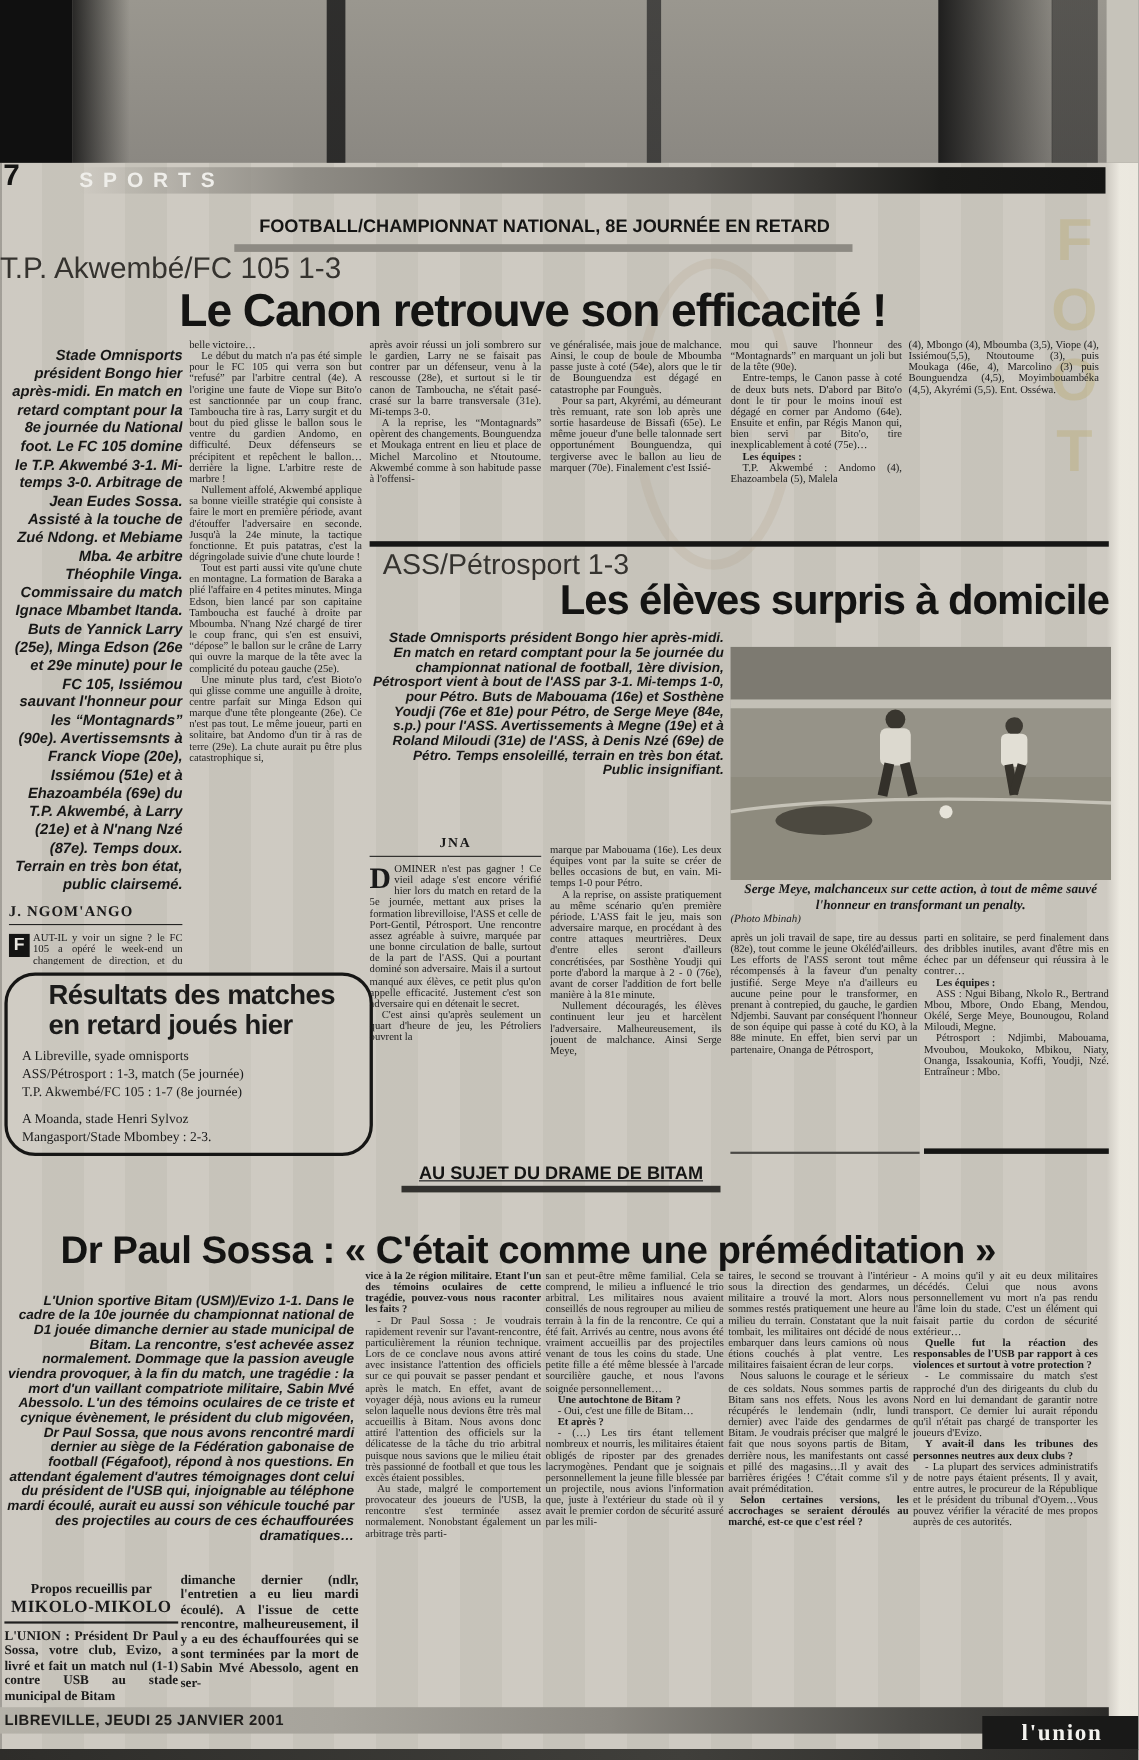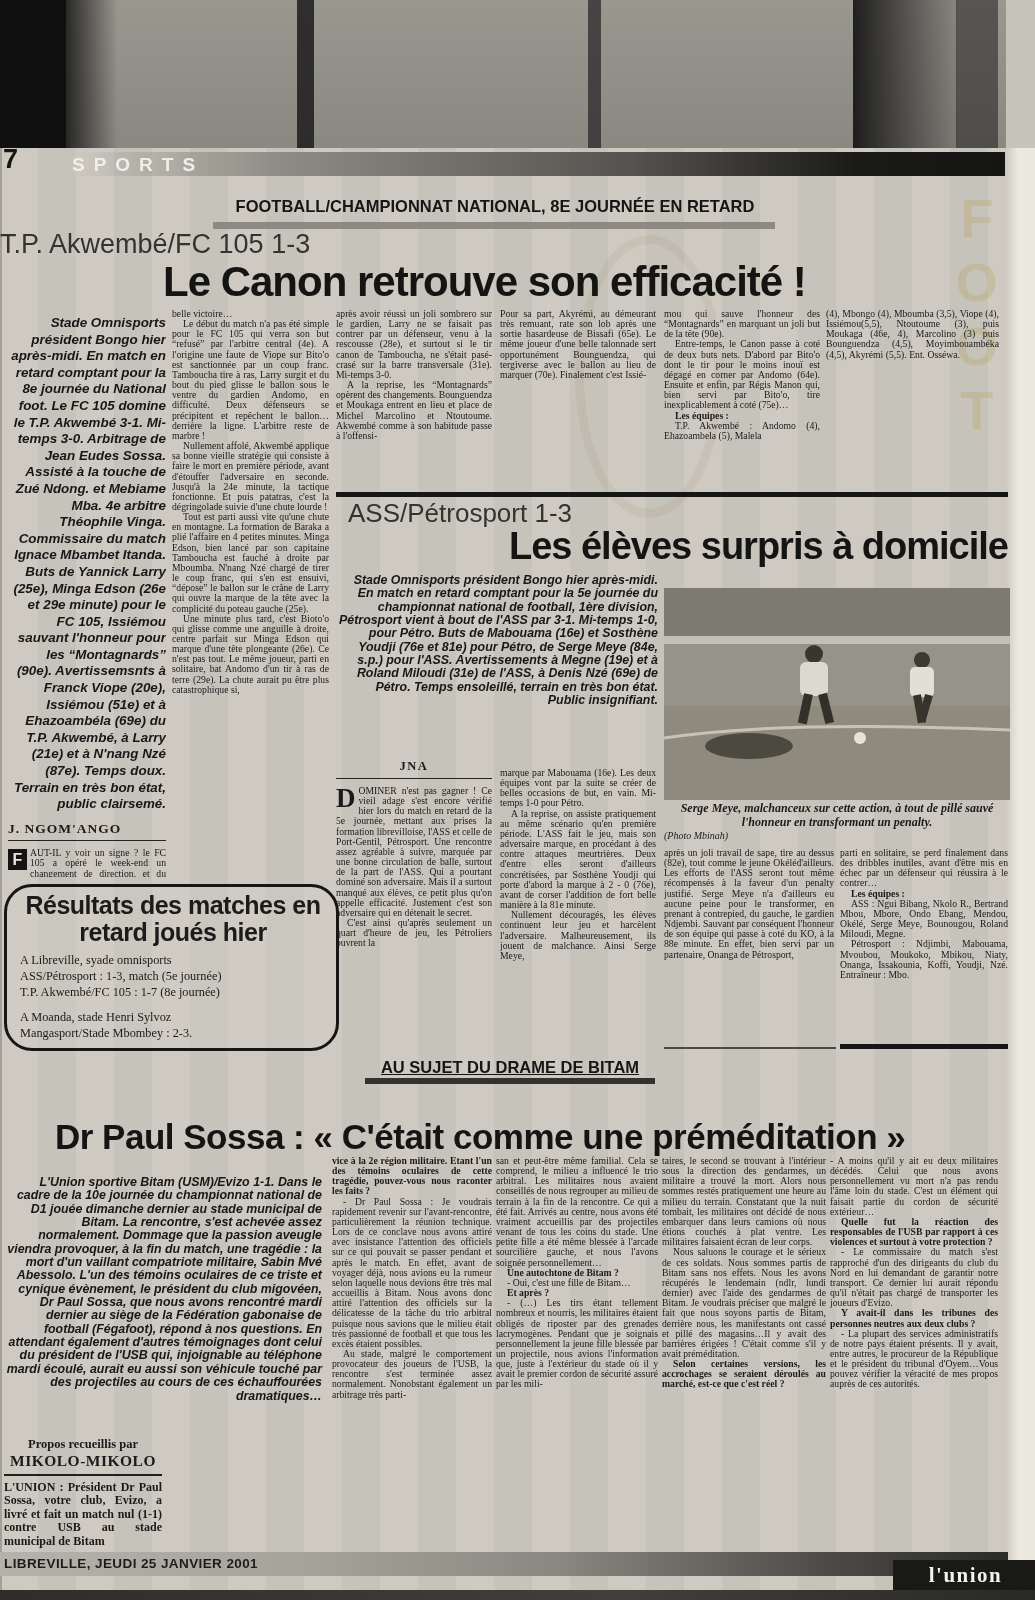--- a/index.html
+++ b/index.html
@@ -44,21 +44,21 @@
   .dropF{float:left;width:19px;height:21px;background:#141413;color:#e9e7e1;
     font:700 16px/21px "Liberation Sans",sans-serif;text-align:center;margin:1px 3px 0 0;}
   .dropD{float:left;font:700 27px/24px "Liberation Serif",serif;margin:0 3px 0 0;}
   .a1c2{left:172px;top:309px;width:157px;height:564px;}
   .a1c3{left:336px;top:309px;width:156px;height:181px;}
   .a1c4{left:500px;top:309px;width:156px;height:181px;}
   .a1c5{left:664px;top:309px;width:156px;height:200px;}
   .a1c6{left:826px;top:309px;width:173px;height:188px;}
   .resbox{position:absolute;left:4px;top:884px;width:306px;height:156px;border:3px solid #161615;border-radius:28px;
     padding:5px 10px 0 13px;background:rgba(214,211,202,.25);}
-  .restitle{font:800 25px/27px "Liberation Sans",sans-serif;text-align:center;letter-spacing:-.5px;color:#1b1b1a;}
+  .restitle{font:800 25px/27px "Liberation Sans",sans-serif;text-align:left;letter-spacing:-.5px;color:#1b1b1a;margin-left:24px;}
   .resline{margin:0;font:400 12.3px/16px "Liberation Serif",serif;}
   .resline.first{margin-top:6px;}
   .resline.gap{margin-top:9px;}
   .divider2{position:absolute;left:336px;top:492px;width:672px;height:4.5px;background:#161615;}
   .match2{position:absolute;left:348px;top:499px;font:400 26px/1.1 "Liberation Sans",sans-serif;color:#35332f;}
   .headline2{position:absolute;left:395px;top:527px;width:613px;text-align:right;
     font:800 38px/1 "Liberation Sans",sans-serif;letter-spacing:-1px;color:#141413;}
   .chapeau2{position:absolute;left:336px;top:574px;width:322px;margin:0;
     font:italic 700 12.4px/13.35px "Liberation Sans",sans-serif;text-align:right;color:#171716;}
   .jna{position:absolute;left:336px;top:760px;width:156px;text-align:center;
@@ -129,20 +129,21 @@
     <p>Le début du match n'a pas été simple pour le FC 105 qui verra son but “refusé” par l'arbitre central (4e). A l'origine une faute de Viope sur Bito'o est sanctionnée par un coup franc. Tamboucha tire à ras, Larry surgit et du bout du pied glisse le ballon sous le ventre du gardien Andomo, en difficulté. Deux défenseurs se précipitent et repêchent le ballon…derrière la ligne. L'arbitre reste de marbre !</p>
     <p>Nullement affolé, Akwembé applique sa bonne vieille stratégie qui consiste à faire le mort en première période, avant d'étouffer l'adversaire en seconde. Jusqu'à la 24e minute, la tactique fonctionne. Et puis patatras, c'est la dégringolade suivie d'une chute lourde !</p>
     <p>Tout est parti aussi vite qu'une chute en montagne. La formation de Baraka a plié l'affaire en 4 petites minutes. Minga Edson, bien lancé par son capitaine Tamboucha est fauché à droite par Mboumba. N'nang Nzé chargé de tirer le coup franc, qui s'en est ensuivi, “dépose” le ballon sur le crâne de Larry qui ouvre la marque de la tête avec la complicité du poteau gauche (25e).</p>
     <p>Une minute plus tard, c'est Bioto'o qui glisse comme une anguille à droite, centre parfait sur Minga Edson qui marque d'une tête plongeante (26e). Ce n'est pas tout. Le même joueur, parti en solitaire, bat Andomo d'un tir à ras de terre (29e). La chute aurait pu être plus catastrophique si,</p>
   </div>
   <div class="col a1c3 bodycol">
     <p>après avoir réussi un joli sombrero sur le gardien, Larry ne se faisait pas contrer par un défenseur, venu à la rescousse (28e), et surtout si le tir canon de Tamboucha, ne s'était pasé-crasé sur la barre transversale (31e). Mi-temps 3-0.</p>
     <p>A la reprise, les “Montagnards” opèrent des changements. Bounguendza et Moukaga entrent en lieu et place de Michel Marcolino et Ntoutoume. Akwembé comme à son habitude passe à l'offensi-</p>
   </div>
   <div class="col a1c4 bodycol">
+    <p>ve généralisée, mais joue de malchance. Ainsi, le coup de boule de Mboumba passe juste à coté (54e), alors que le tir de Bounguendza est dégagé en catastrophe par Founguès.</p>
     <p>Pour sa part, Akyrémi, au démeurant très remuant, rate son lob après une sortie hasardeuse de Bissafi (65e). Le même joueur d'une belle talonnade sert opportunément Bounguendza, qui tergiverse avec le ballon au lieu de marquer (70e). Finalement c'est Issié-</p>
   </div>
   <div class="col a1c5 bodycol">
     <p>mou qui sauve l'honneur des “Montagnards” en marquant un joli but de la tête (90e).</p>
     <p>Entre-temps, le Canon passe à coté de deux buts nets. D'abord par Bito'o dont le tir pour le moins inouï est dégagé en corner par Andomo (64e). Ensuite et enfin, par Régis Manon qui, bien servi par Bito'o, tire inexplicablement à coté (75e)…</p>
     <p class="bq">Les équipes :</p>
     <p>T.P. Akwembé : Andomo (4), Ehazoambela (5), Malela</p>
   </div>
   <div class="col a1c6 bodycol">
     <p>(4), Mbongo (4), Mboumba (3,5), Viope (4), Issiémou(5,5), Ntoutoume (3), puis Moukaga (46e, 4), Marcolino (3) puis Bounguendza (4,5), Moyimbouambéka (4,5), Akyrémi (5,5). Ent. Osséwa.</p>
@@ -189,21 +190,21 @@
     <g>
       <circle cx="258" cy="72" r="8" fill="#3d3a33"></circle>
       <rect x="246" y="79" width="24" height="30" rx="5" fill="#e2dfd5"></rect>
       <rect x="249" y="107" width="8" height="28" fill="#36332c" transform="rotate(-10 253 107)"></rect>
       <rect x="261" y="107" width="8" height="28" fill="#36332c" transform="rotate(16 265 107)"></rect>
     </g>
     <ellipse cx="85" cy="158" rx="44" ry="13" fill="#4c4940"></ellipse>
     <circle cx="196" cy="150" r="6" fill="#e6e3d9"></circle>
   </svg>
   <div class="capblock">
-    <p class="caption">Serge Meye, malchanceux sur cette action, à tout de pillé sauvé l'honneur en transformant un penalty.</p>
+    <p class="caption">Serge Meye, malchanceux sur cette action, à tout de même sauvé l'honneur en transformant un penalty.</p>
     <p class="credit">(Photo Mbinah)</p>
   </div>
 
   <div class="col a2cC bodycol">
     <p>après un joli travail de sape, tire au dessus (82e), tout comme le jeune Okéléd'ailleurs. Les efforts de l'ASS seront tout même récompensés à la faveur d'un penalty justifié. Serge Meye n'a d'ailleurs eu aucune peine pour le transformer, en prenant à contrepied, du gauche, le gardien Ndjembi. Sauvant par conséquent l'honneur de son équipe qui passe à coté du KO, à la 88e minute. En effet, bien servi par un partenaire, Onanga de Pétrosport,</p>
   </div>
   <div class="col a2cD bodycol">
     <p>parti en solitaire, se perd finalement dans des dribbles inutiles, avant d'être mis en échec par un défenseur qui réussira à le contrer…</p>
     <p class="bq">Les équipes :</p>
     <p>ASS : Ngui Bibang, Nkolo R., Bertrand Mbou, Mbore, Ondo Ebang, Mendou, Okélé, Serge Meye, Bounougou, Roland Miloudi, Megne.</p>
@@ -215,20 +216,21 @@
   <div class="kicker3">AU SUJET DU DRAME DE BITAM</div>
   <div class="kicker3bar"></div>
   <div class="headline3">Dr Paul Sossa : « C'était comme une préméditation »</div>
 
   <p class="chapeau3">L'Union sportive Bitam (USM)/Evizo 1-1. Dans le cadre de la 10e journée du championnat national de D1 jouée dimanche dernier au stade municipal de Bitam. La rencontre, s'est achevée assez normalement. Dommage que la passion aveugle viendra provoquer, à la fin du match, une tragédie : la mort d'un vaillant compatriote militaire, Sabin Mvé Abessolo. L'un des témoins oculaires de ce triste et cynique évènement, le président du club migovéen, Dr Paul Sossa, que nous avons rencontré mardi dernier au siège de la Fédération gabonaise de football (Fégafoot), répond à nos questions. En attendant également d'autres témoignages dont celui du président de l'USB qui, injoignable au téléphone mardi écoulé, aurait eu aussi son véhicule touché par des projectiles au cours de ces échauffourées dramatiques…</p>
   <div class="byl3">
     <p class="byl3label">Propos recueillis par</p>
     <p class="byl3name">MIKOLO-MIKOLO</p>
   </div>
   <p class="a3lead">L'UNION : Président Dr Paul Sossa, votre club, Evizo, a livré et fait un match nul (1-1) contre USB au stade municipal de Bitam</p>
+  <p class="a3c2">dimanche dernier (ndlr, l'entretien a eu lieu mardi écoulé). A l'issue de cette rencontre, malheureusement, il y a eu des échauffourées qui se sont terminées par la mort de Sabin Mvé Abessolo, agent en ser-</p>
 
   <div class="col a3c3 bodycol">
     <p class="bq">vice à la 2e région militaire. Etant l'un des témoins oculaires de cette tragédie, pouvez-vous nous raconter les faits ?</p>
     <p>- Dr Paul Sossa : Je voudrais rapidement revenir sur l'avant-rencontre, particulièrement la réunion technique. Lors de ce conclave nous avons attiré avec insistance l'attention des officiels sur ce qui pouvait se passer pendant et après le match. En effet, avant de voyager déjà, nous avions eu la rumeur selon laquelle nous devions être très mal accueillis à Bitam. Nous avons donc attiré l'attention des officiels sur la délicatesse de la tâche du trio arbitral puisque nous savions que le milieu était très passionné de football et que tous les excès étaient possibles.</p>
     <p>Au stade, malgré le comportement provocateur des joueurs de l'USB, la rencontre s'est terminée assez normalement. Nonobstant également un arbitrage très parti-</p>
   </div>
   <div class="col a3c4 bodycol">
     <p>san et peut-être même familial. Cela se comprend, le milieu a influencé le trio arbitral. Les militaires nous avaient conseillés de nous regrouper au milieu de terrain à la fin de la rencontre. Ce qui a été fait. Arrivés au centre, nous avons été vraiment accueillis par des projectiles venant de tous les coins du stade. Une petite fille a été même blessée à l'arcade sourcilière gauche, et nous l'avons soignée personnellement…</p>
     <p class="bq">Une autochtone de Bitam ?</p>
     <p>- Oui, c'est une fille de Bitam…</p>

